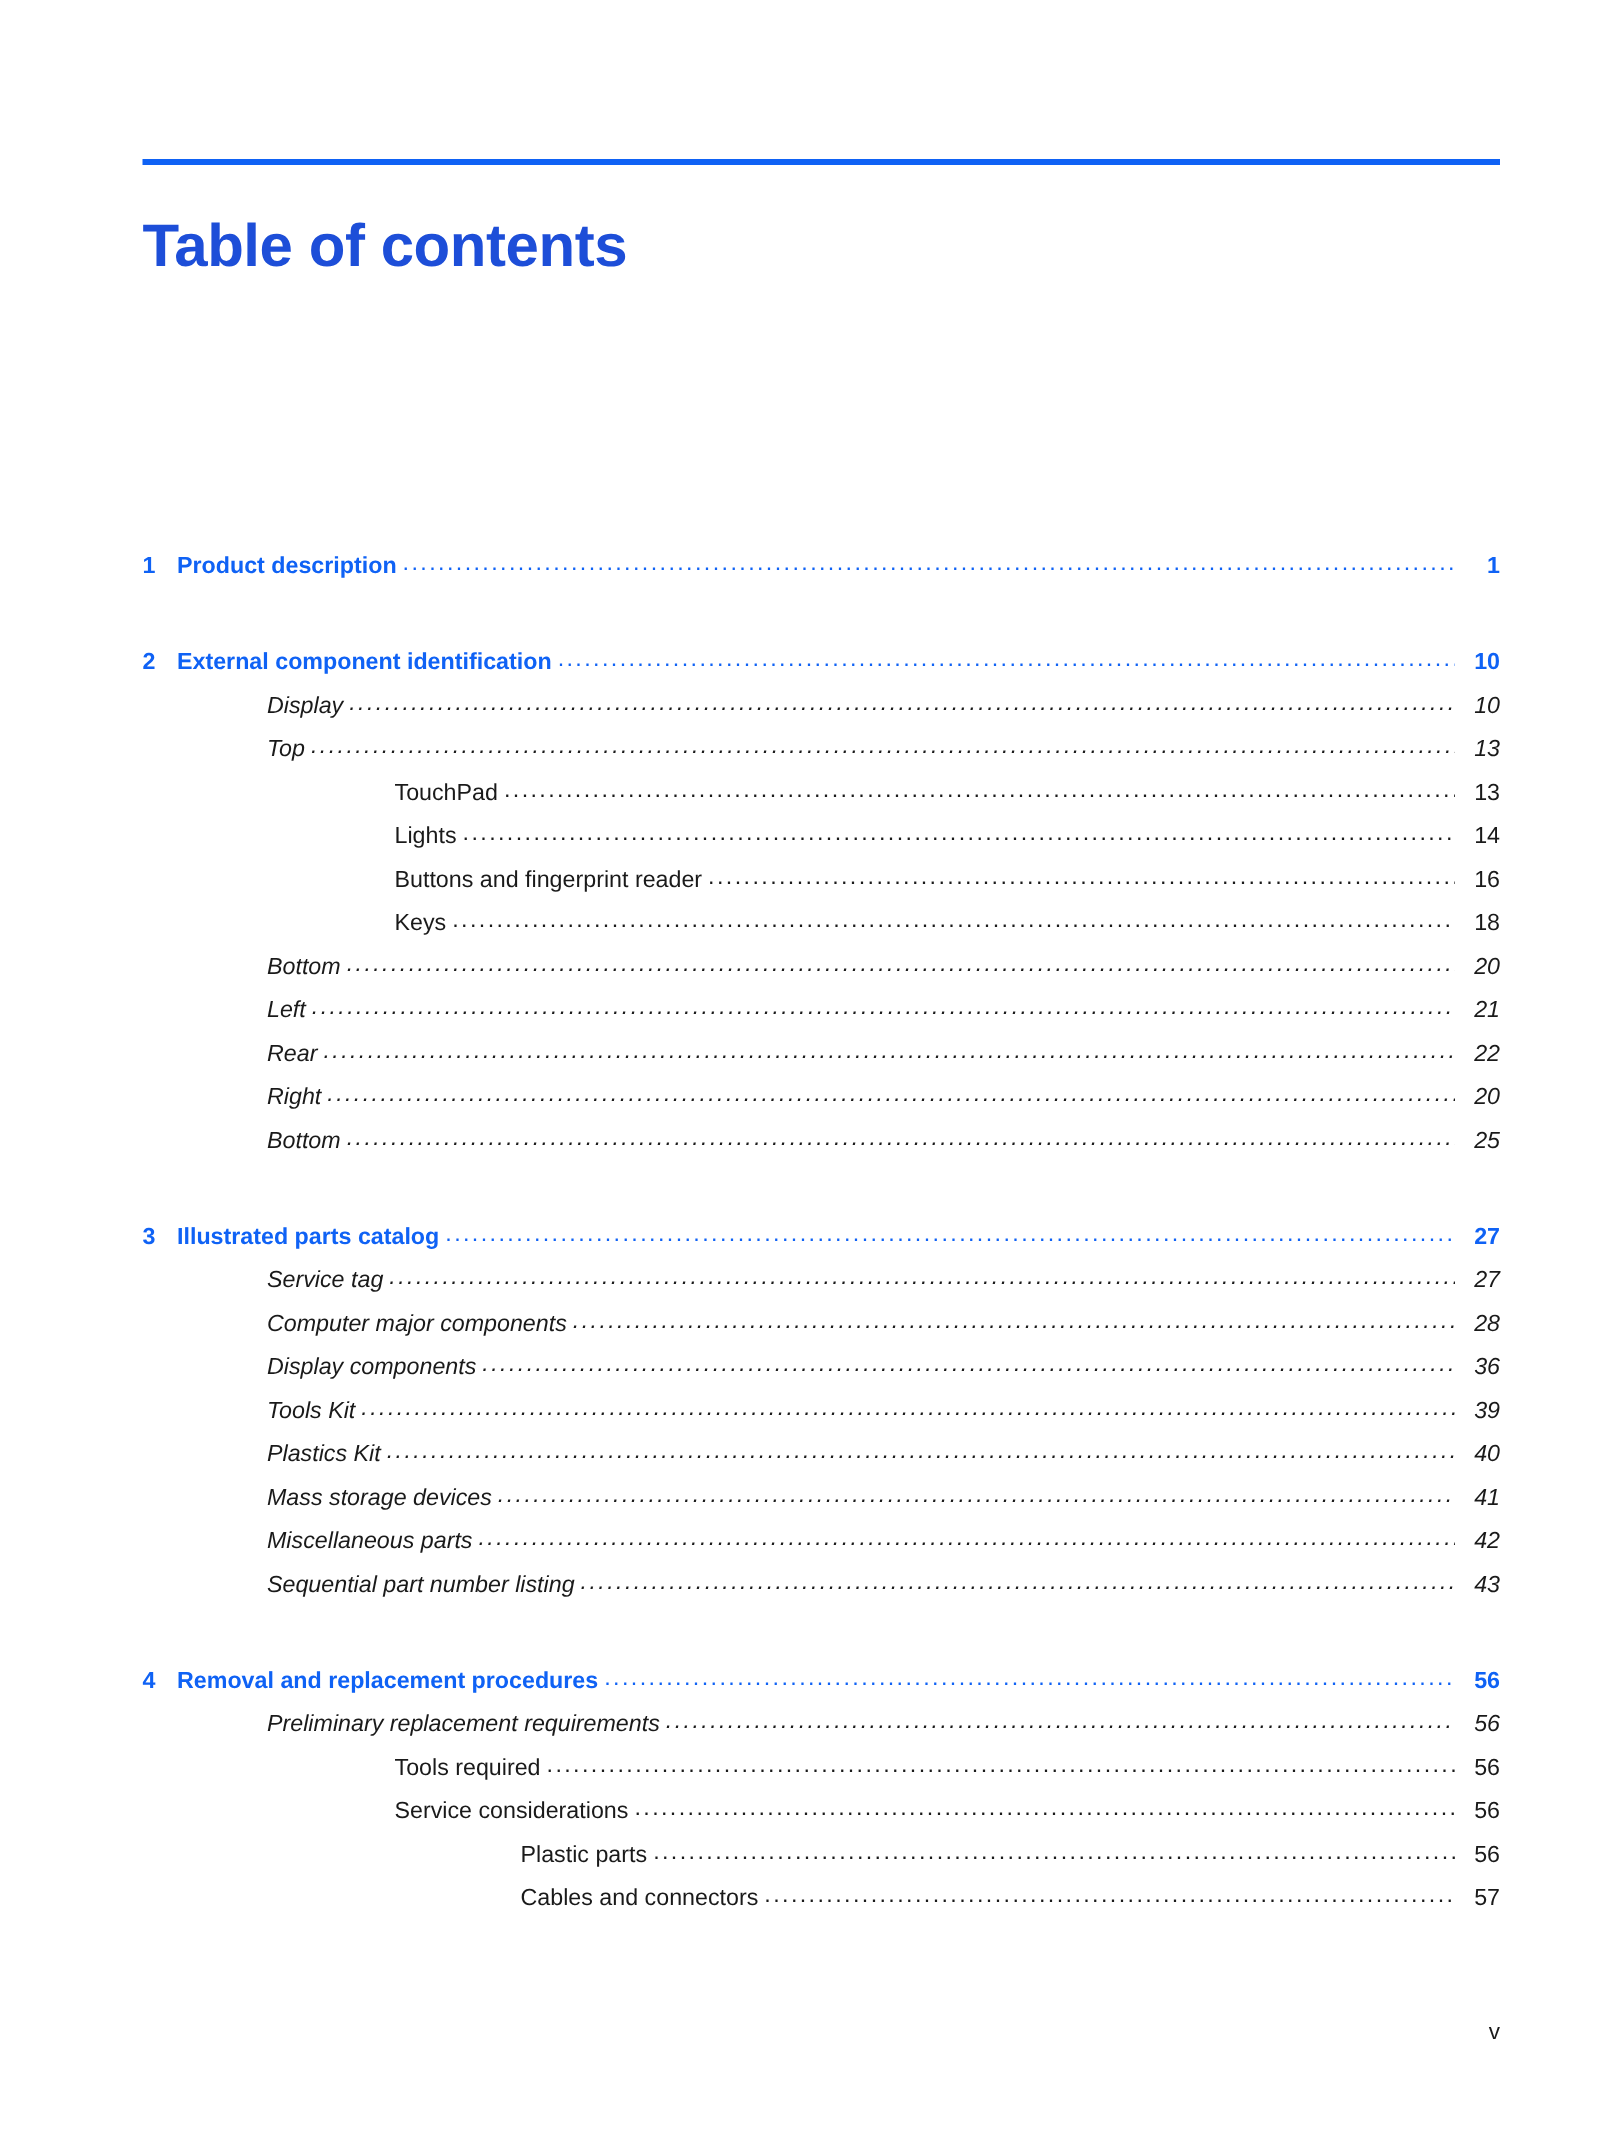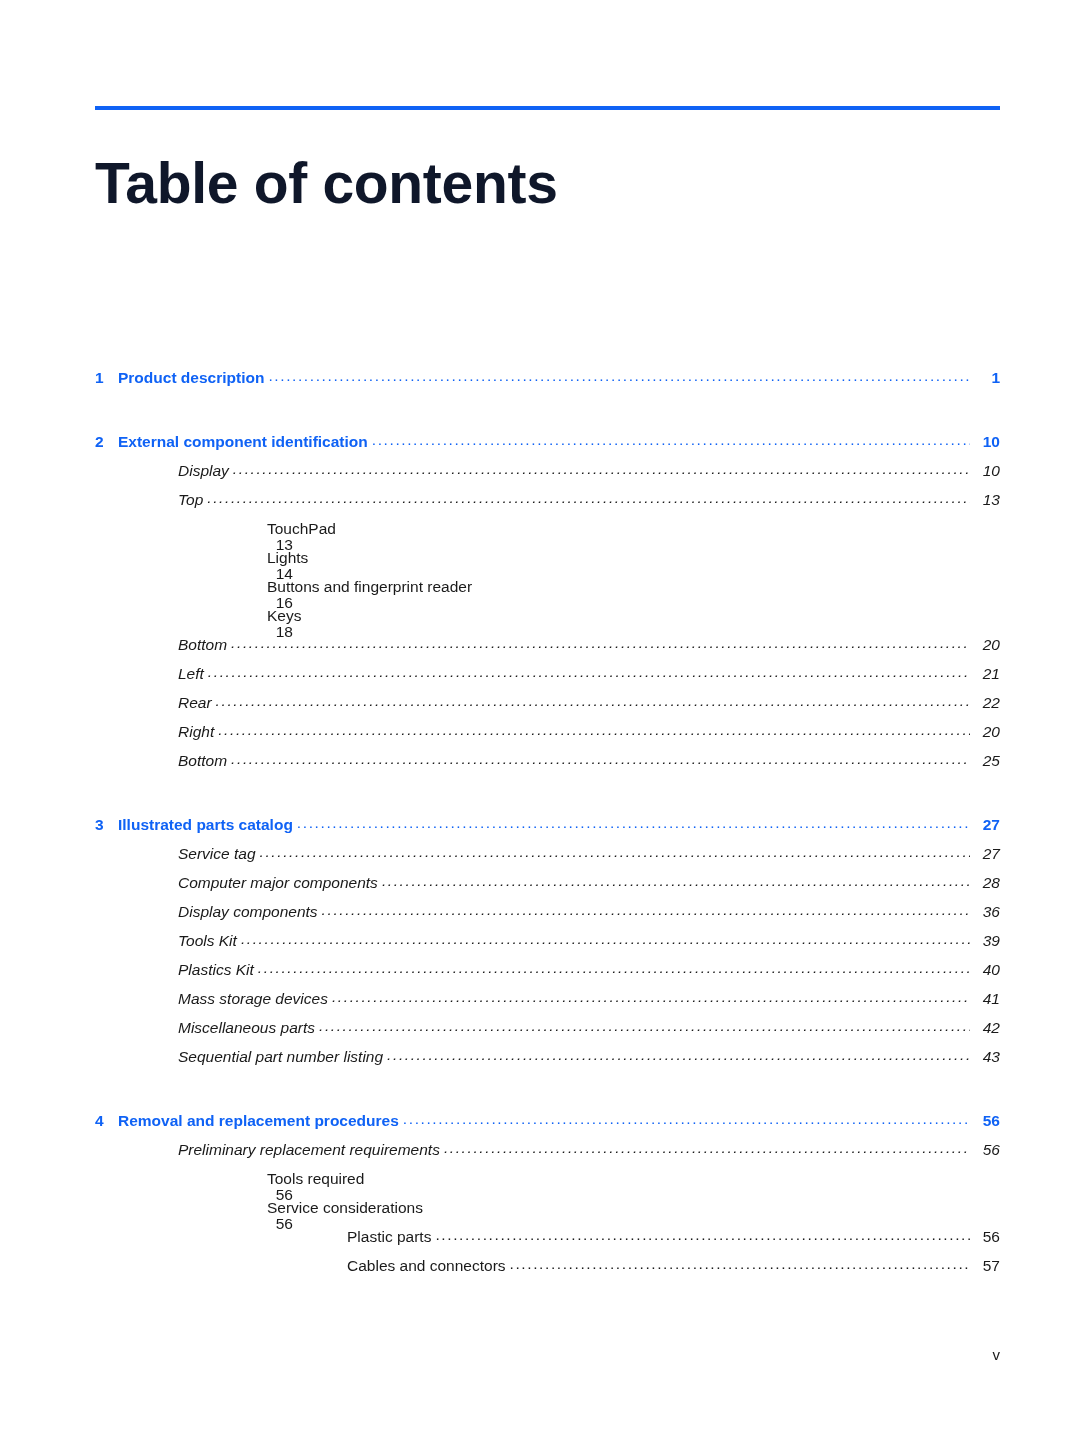--- a/index.html
+++ b/index.html
@@ -27,23 +27,23 @@
     left: 95px;
     top: 106px;
     width: 905px;
     height: 4px;
     background: #0F62F5;
   }
   .page-title {
     position: absolute;
     left: 95px;
     top: 117px;
-    font-size: 57px;
+    font-size: 40px;
     font-weight: bold;
-    color: #0f172a;
+    color: #1d4ed8;
     letter-spacing: -0.3px;
     line-height: 1.0;
     white-space: nowrap;
   }
 
   
   .toc {
     position: absolute;
     left: 95px;
     top: 370px;
@@ -79,21 +79,21 @@
   
   .toc-entry.lvl2,
   .toc-entry.lvl3,
   .toc-entry.lvl4 {
     color: #1a1a1a;
     font-weight: normal;
     font-size: 15.5px;
     height: 29px;
   }
   .toc-entry.lvl2 { padding-left: 83px; font-style: italic; }
-  .toc-entry.lvl3 { padding-left: 168px; flex-direction: column; }
+  .toc-entry.lvl3 { padding-left: 168px; }
   .toc-entry.lvl4 { padding-left: 252px; }
 
   .entry-label {
     flex: 0 0 auto;
     white-space: nowrap;
   }
 
   .leader {
     flex: 1 1 auto;
     overflow: hidden;

